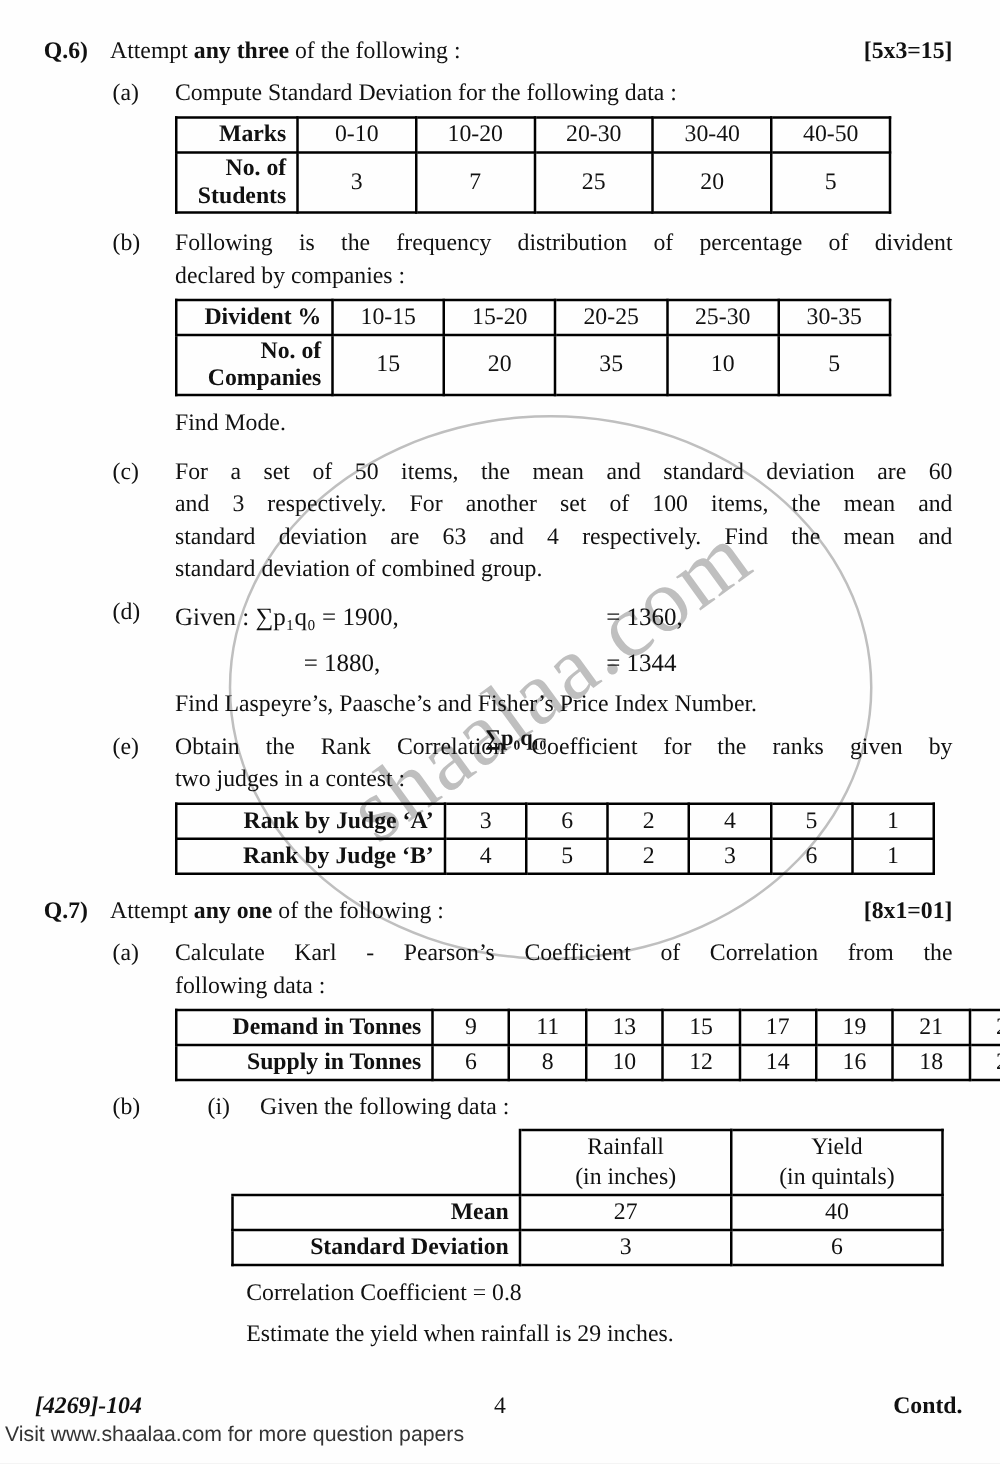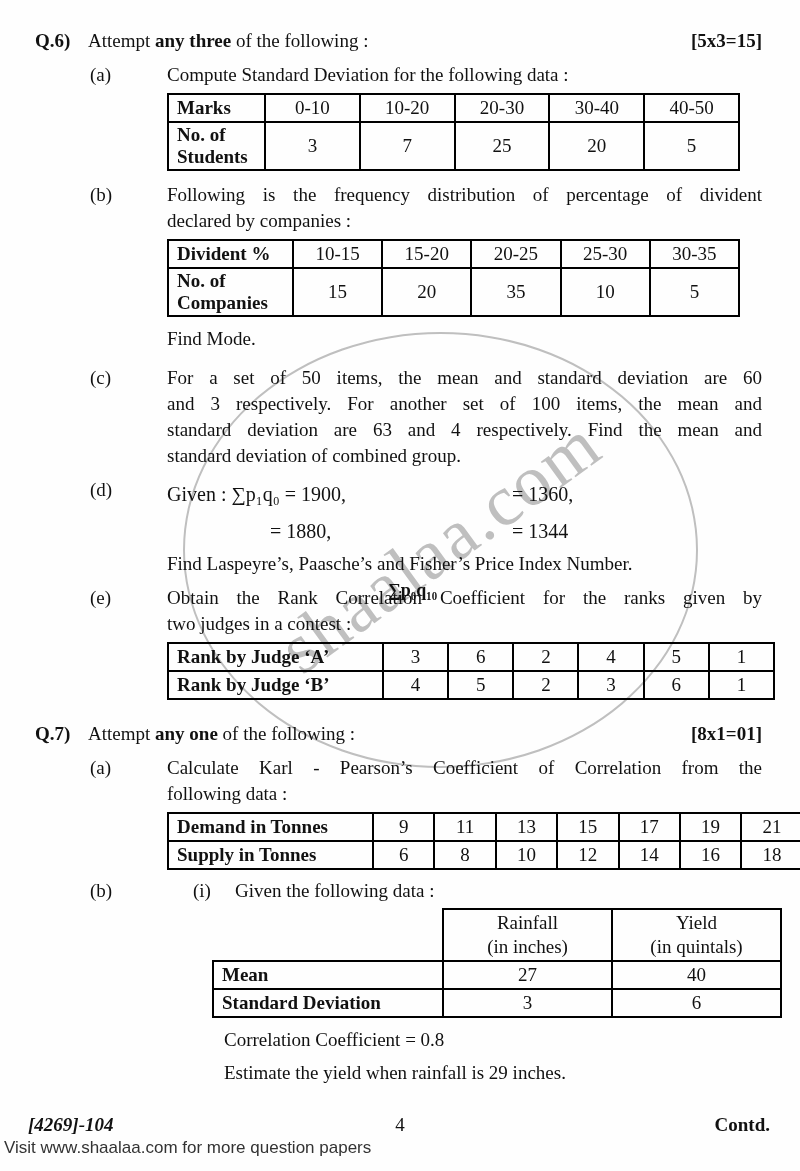--- a/index.html
+++ b/index.html
@@ -25,38 +25,38 @@
     position: absolute; left: 140px; top: 505px; width: 600px;
     text-align: center; transform: rotate(-36deg);
     font-size: 72px; color: #bfbfbf; letter-spacing: 2px;
   }
   
   .content { position: relative; z-index: 1; padding: 28px 38px 0 35px; }
   .q-row { display: flex; line-height: 26px; }
   .q-num { font-weight: bold; width: 53px; flex: none; }
   .q-marks { margin-left: auto; font-weight: bold; }
   .bold { font-weight: bold; }
-  .q7row { margin-top: 21px; }
+  .q7row { margin-top: 16px; }
   .sub { display: flex; margin-left: 55px; }
   .sub-label { width: 50px; flex: none; line-height: 26px; }
-  .sub-body { flex: 1; min-width: 0; margin-left: 27px; }
+  .sub-body { flex: 1; min-width: 0; }
   .line { line-height: 26px; }
   .jline { text-align: justify; text-align-last: justify; }
   .s-a { margin-top: 8px; }
   .s-b { margin-top: 11px; }
   .s-c { margin-top: 13px; }
   .s-d { margin-top: 8px; }
   .s-e { margin-top: 8px; }
   .s-q7a { margin-top: 8px; }
   .s-q7b { margin-top: 8px; }
   .find-mode { margin-top: 9px; }
   
   .tbl { border-collapse: collapse; table-layout: fixed; margin-top: 5px; }
   .tbl td { border: 2px solid #000; padding: 1px 8px; height: 28px; }
-  .tbl .lbl { font-weight: bold; text-align: left; }
+  .tbl .lbl { font-weight: bold; text-align: right; }
   .tbl .val { text-align: center; }
   .t1 { width: 573px; } .t1 td:first-child { width: 97px; }
   .t2 { width: 573px; } .t2 td:first-child { width: 125px; }
   .t3 { width: 608px; } .t3 td:first-child { width: 215px; }
   .t4 { width: 698px; } .t4 td:first-child { width: 205px; }
   .t5 { width: 570px; margin-left: 45px; margin-top: 4px; }
   .t5 td:first-child { width: 230px; }
   .t5 .hdr { font-weight: normal; text-align: center; line-height: 24px; }
   .t5 .empty { border-left: none; border-top: none; }
   

